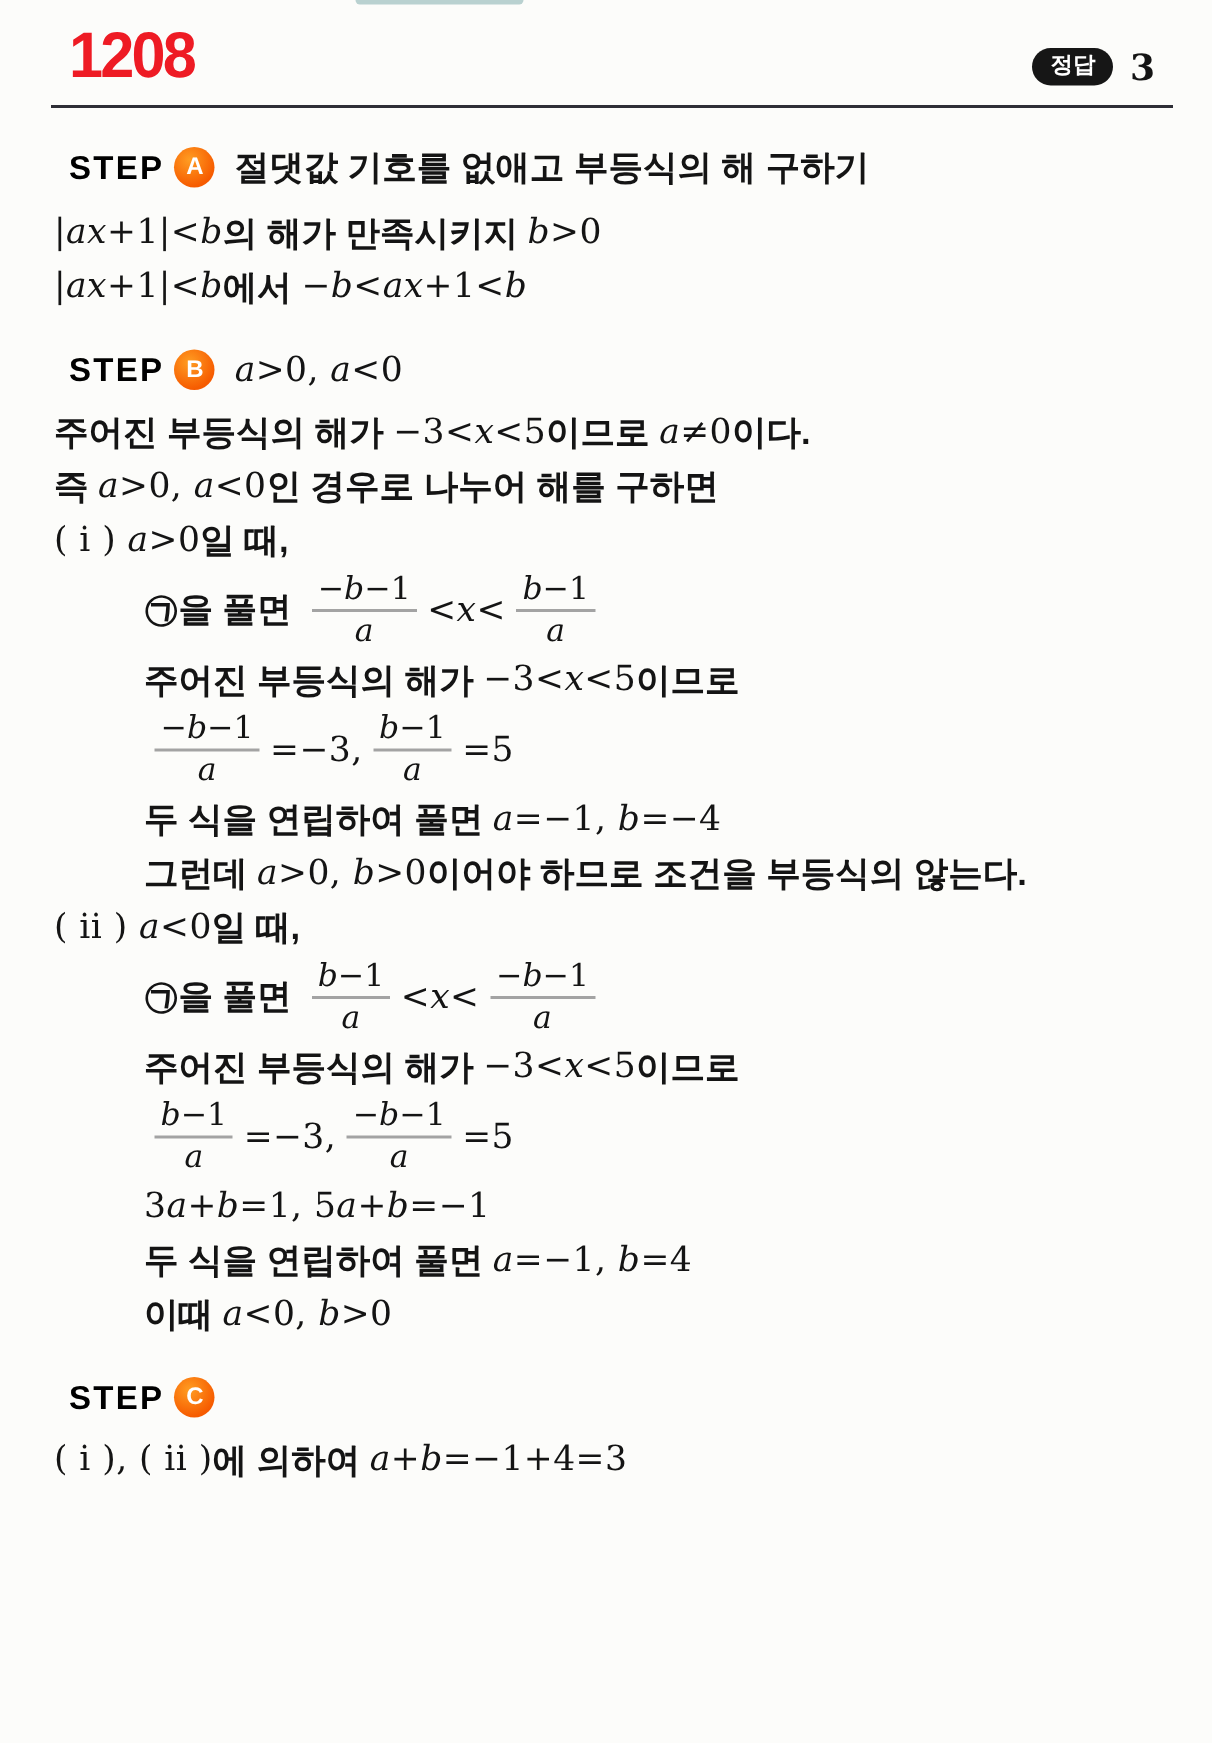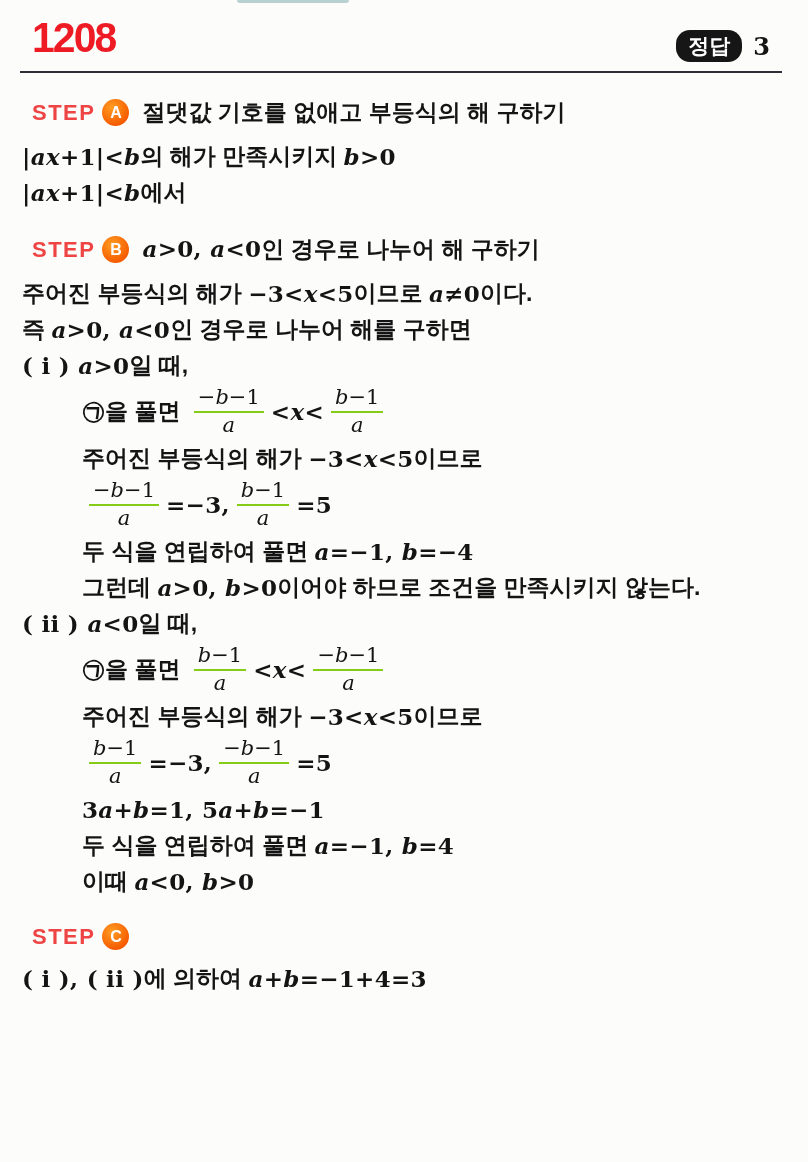--- a/index.html
+++ b/index.html
@@ -1,55 +1,55 @@
 <!DOCTYPE html>
 <html><head>
 <meta charset="utf-8">
 <style>
   html,body{margin:0;padding:0;}
   body{
     width:808px;height:1162px;overflow:hidden;position:relative;
     background:#fcfcfa;color:#141414;
     font-family:"Liberation Sans",sans-serif;
   }
-  .page{padding:14px 26px 0 20px;position:relative;}
+  .page{padding:14px 26px 0 34px;position:relative;}
   .top-sliver{position:absolute;top:0;left:237px;width:112px;height:3px;
     background:rgba(60,130,130,.35);border-radius:0 0 3px 3px;}
   
   .header{display:flex;justify-content:space-between;align-items:flex-start;padding-left:12px;}
   .problem-number{
     font-size:43px;font-weight:900;color:#ee1b24;letter-spacing:-2px;
     transform:scaleX(.95);transform-origin:left top;line-height:1.1;
   }
   .answer{display:flex;align-items:center;gap:11px;margin-top:16px;padding-right:12px;}
-  .badge{background:#161616;color:#ffffff;font-size:21px;font-weight:700;
+  .badge{background:#161616;color:#ffffff;font-size:15px;font-weight:700;
     padding:3px 12px 4px;border-radius:14px;line-height:1.2;}
   .answer-num{font-family:"DejaVu Serif","Liberation Serif",serif;font-size:24px;font-weight:600;}
   .rule{height:2px;background:#2e2e36;margin-top:9px;}
   
   .step-head{display:flex;align-items:center;gap:7px;margin:24px 0 10px 12px;}
-  .step-word{color:#ef4444;font-weight:800;font-size:22px;letter-spacing:1.5px;text-align:right;}
+  .step-word{color:#000000;font-weight:800;font-size:22px;letter-spacing:1.5px;text-align:right;}
   .step-circle{width:27px;height:27px;border-radius:50%;flex:0 0 auto;
     background:radial-gradient(circle at 38% 32%,#ff9d22,#f65b00 72%);
     color:#fff;font-weight:800;font-size:16px;
     display:flex;align-items:center;justify-content:center;margin-right:6px;}
   .step-title{font-size:23px;display:flex;align-items:baseline;white-space:pre;}
   .step-title .k{font-weight:800;}
   
   .line{display:flex;align-items:center;min-height:36px;padding-left:2px;font-size:23px;white-space:pre;}
   .line.indent{padding-left:62px;}
   .line.tall{min-height:57px;}
   .k{font-weight:600;white-space:pre;}
-  .m{font-family:"DejaVu Serif","Liberation Serif",serif;font-weight:700;
+  .m{font-family:"DejaVu Serif","Liberation Serif",serif;font-weight:400;
     letter-spacing:.3px;white-space:pre;}
   .m i{font-style:italic;font-family:"DejaVu Serif","Liberation Serif",serif;}
   .frac{display:inline-flex;flex-direction:column;align-items:center;
     margin:2px 7px;font-family:"DejaVu Serif","Liberation Serif",serif;
     font-size:21px;line-height:1.12;}
-  .frac .num{border-bottom:2px solid #84cc16;padding:0 4px 1px;}
+  .frac .num{border-bottom:2px solid #a3a3a3;padding:0 4px 1px;}
   .frac .den{padding-top:1px;}
   .frac i{font-style:italic;}
   .dots{margin-left:62px;letter-spacing:4px;}
   .ref{margin-left:12px;}
 </style>
 </head>
 <body>
 
 <div class="page">
   <div class="top-sliver"></div>
@@ -65,39 +65,39 @@
   <div class="rule"></div>
 
   <section>
     <div class="step-head">
       <span class="step-word">STEP</span>
       <span class="step-circle">A</span>
       <span class="step-title"><span class="k">절댓값 기호를 없애고 부등식의 해 구하기</span></span>
     </div>
     <div class="lines">
         <div class="line"><span class="m">|<i>a</i><i>x</i>+1|&lt;<i>b</i></span><span class="k">의 해가 만족시키지 </span><span class="m"><i>b</i>&gt;0</span></div>
-        <div class="line"><span class="m">|<i>a</i><i>x</i>+1|&lt;<i>b</i></span><span class="k">에서 </span></div>
+        <div class="line"><span class="m">|<i>a</i><i>x</i>+1|&lt;<i>b</i></span><span class="k">에서 </span><span class="m">−<i>b</i>&lt;<i>a</i><i>x</i>+1&lt;<i>b</i></span></div>
       </div>
   </section>
 
   <section>
     <div class="step-head">
       <span class="step-word">STEP</span>
       <span class="step-circle">B</span>
-      <span class="step-title"><span class="m"><i>a</i>&gt;0, <i>a</i>&lt;0</span><span class="k">인 경우로 나누어 해 구하기</span></span>
+      <span class="step-title"><span class="m"><i>a</i>&gt;0, <i>a</i>&lt;0</span></span>
     </div>
     <div class="lines">
         <div class="line"><span class="k">주어진 부등식의 해가 </span><span class="m">−3&lt;<i>x</i>&lt;5</span><span class="k">이므로 </span><span class="m"><i>a</i>≠0</span><span class="k">이다.</span></div>
         <div class="line"><span class="k">즉 </span><span class="m"><i>a</i>&gt;0, <i>a</i>&lt;0</span><span class="k">인 경우로 나누어 해를 구하면</span></div>
         <div class="line"><span class="m">( i ) <i>a</i>&gt;0</span><span class="k">일 때,</span></div>
         <div class="line indent tall"><span class="k">㉠을 풀면 </span><span class="frac"><span class="num">−<i>b</i>−1</span><span class="den"><i>a</i></span></span><span class="m">&lt;<i>x</i>&lt;</span><span class="frac"><span class="num"><i>b</i>−1</span><span class="den"><i>a</i></span></span></div>
         <div class="line indent"><span class="k">주어진 부등식의 해가 </span><span class="m">−3&lt;<i>x</i>&lt;5</span><span class="k">이므로</span></div>
         <div class="line indent tall"><span class="frac"><span class="num">−<i>b</i>−1</span><span class="den"><i>a</i></span></span><span class="m">=−3,</span><span class="frac"><span class="num"><i>b</i>−1</span><span class="den"><i>a</i></span></span><span class="m">=5</span></div>
         <div class="line indent"><span class="k">두 식을 연립하여 풀면 </span><span class="m"><i>a</i>=−1, <i>b</i>=−4</span></div>
-        <div class="line indent"><span class="k">그런데 </span><span class="m"><i>a</i>&gt;0, <i>b</i>&gt;0</span><span class="k">이어야 하므로 조건을 만족시키지 않는다.</span></div>
+        <div class="line indent"><span class="k">그런데 </span><span class="m"><i>a</i>&gt;0, <i>b</i>&gt;0</span><span class="k">이어야 하므로 조건을 부등식의 않는다.</span></div>
         <div class="line"><span class="m">( ii ) <i>a</i>&lt;0</span><span class="k">일 때,</span></div>
         <div class="line indent tall"><span class="k">㉠을 풀면 </span><span class="frac"><span class="num"><i>b</i>−1</span><span class="den"><i>a</i></span></span><span class="m">&lt;<i>x</i>&lt;</span><span class="frac"><span class="num">−<i>b</i>−1</span><span class="den"><i>a</i></span></span></div>
         <div class="line indent"><span class="k">주어진 부등식의 해가 </span><span class="m">−3&lt;<i>x</i>&lt;5</span><span class="k">이므로</span></div>
         <div class="line indent tall"><span class="frac"><span class="num"><i>b</i>−1</span><span class="den"><i>a</i></span></span><span class="m">=−3,</span><span class="frac"><span class="num">−<i>b</i>−1</span><span class="den"><i>a</i></span></span><span class="m">=5</span></div>
         <div class="line indent"><span class="m">3<i>a</i>+<i>b</i>=1, 5<i>a</i>+<i>b</i>=−1</span></div>
         <div class="line indent"><span class="k">두 식을 연립하여 풀면 </span><span class="m"><i>a</i>=−1, <i>b</i>=4</span></div>
         <div class="line indent"><span class="k">이때 </span><span class="m"><i>a</i>&lt;0, <i>b</i>&gt;0</span></div>
       </div>
   </section>
 

